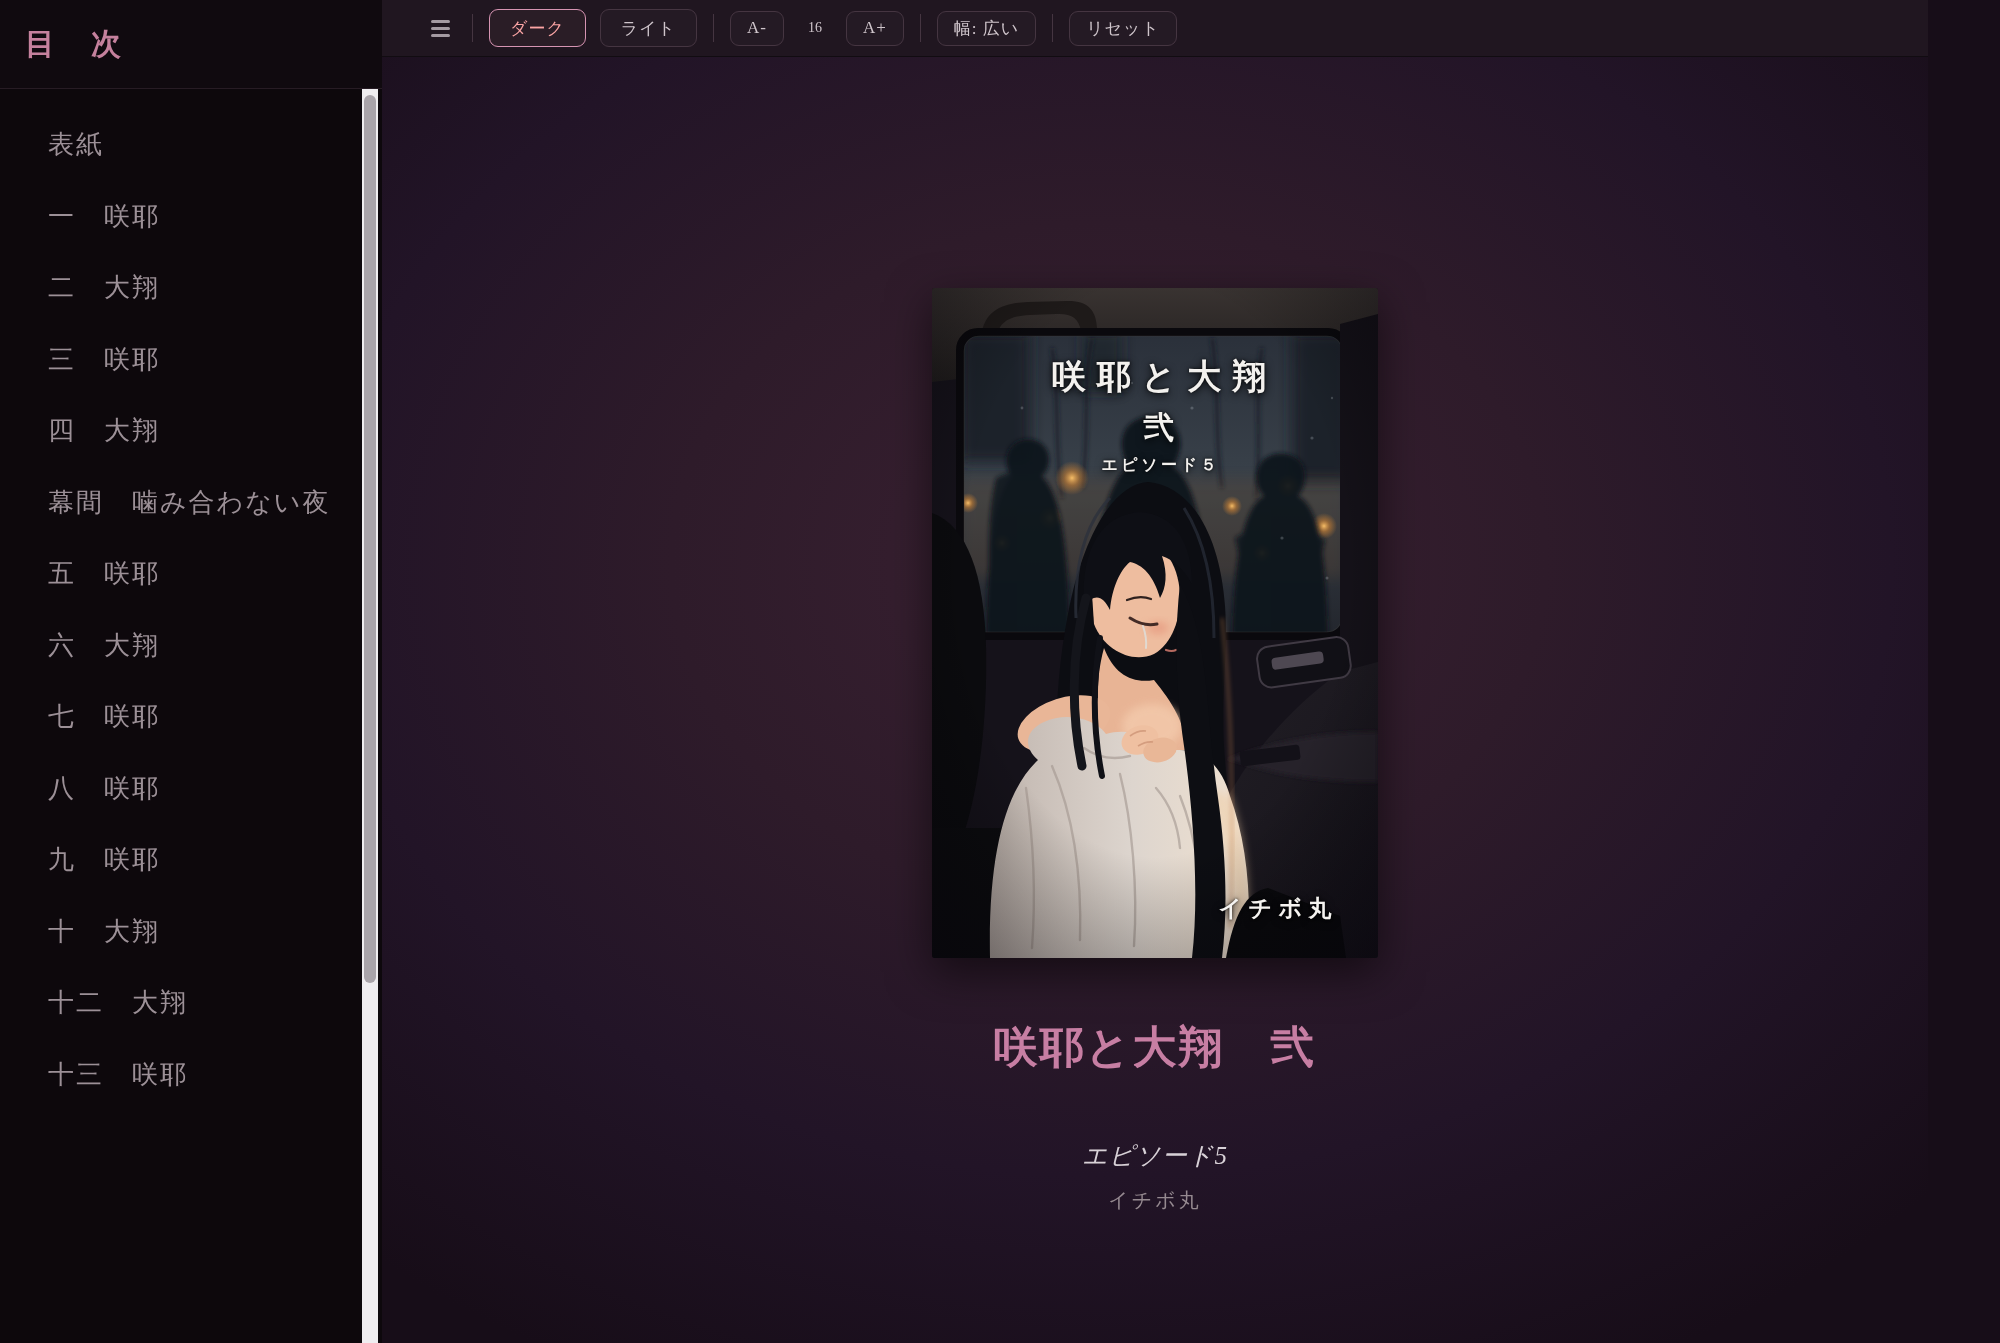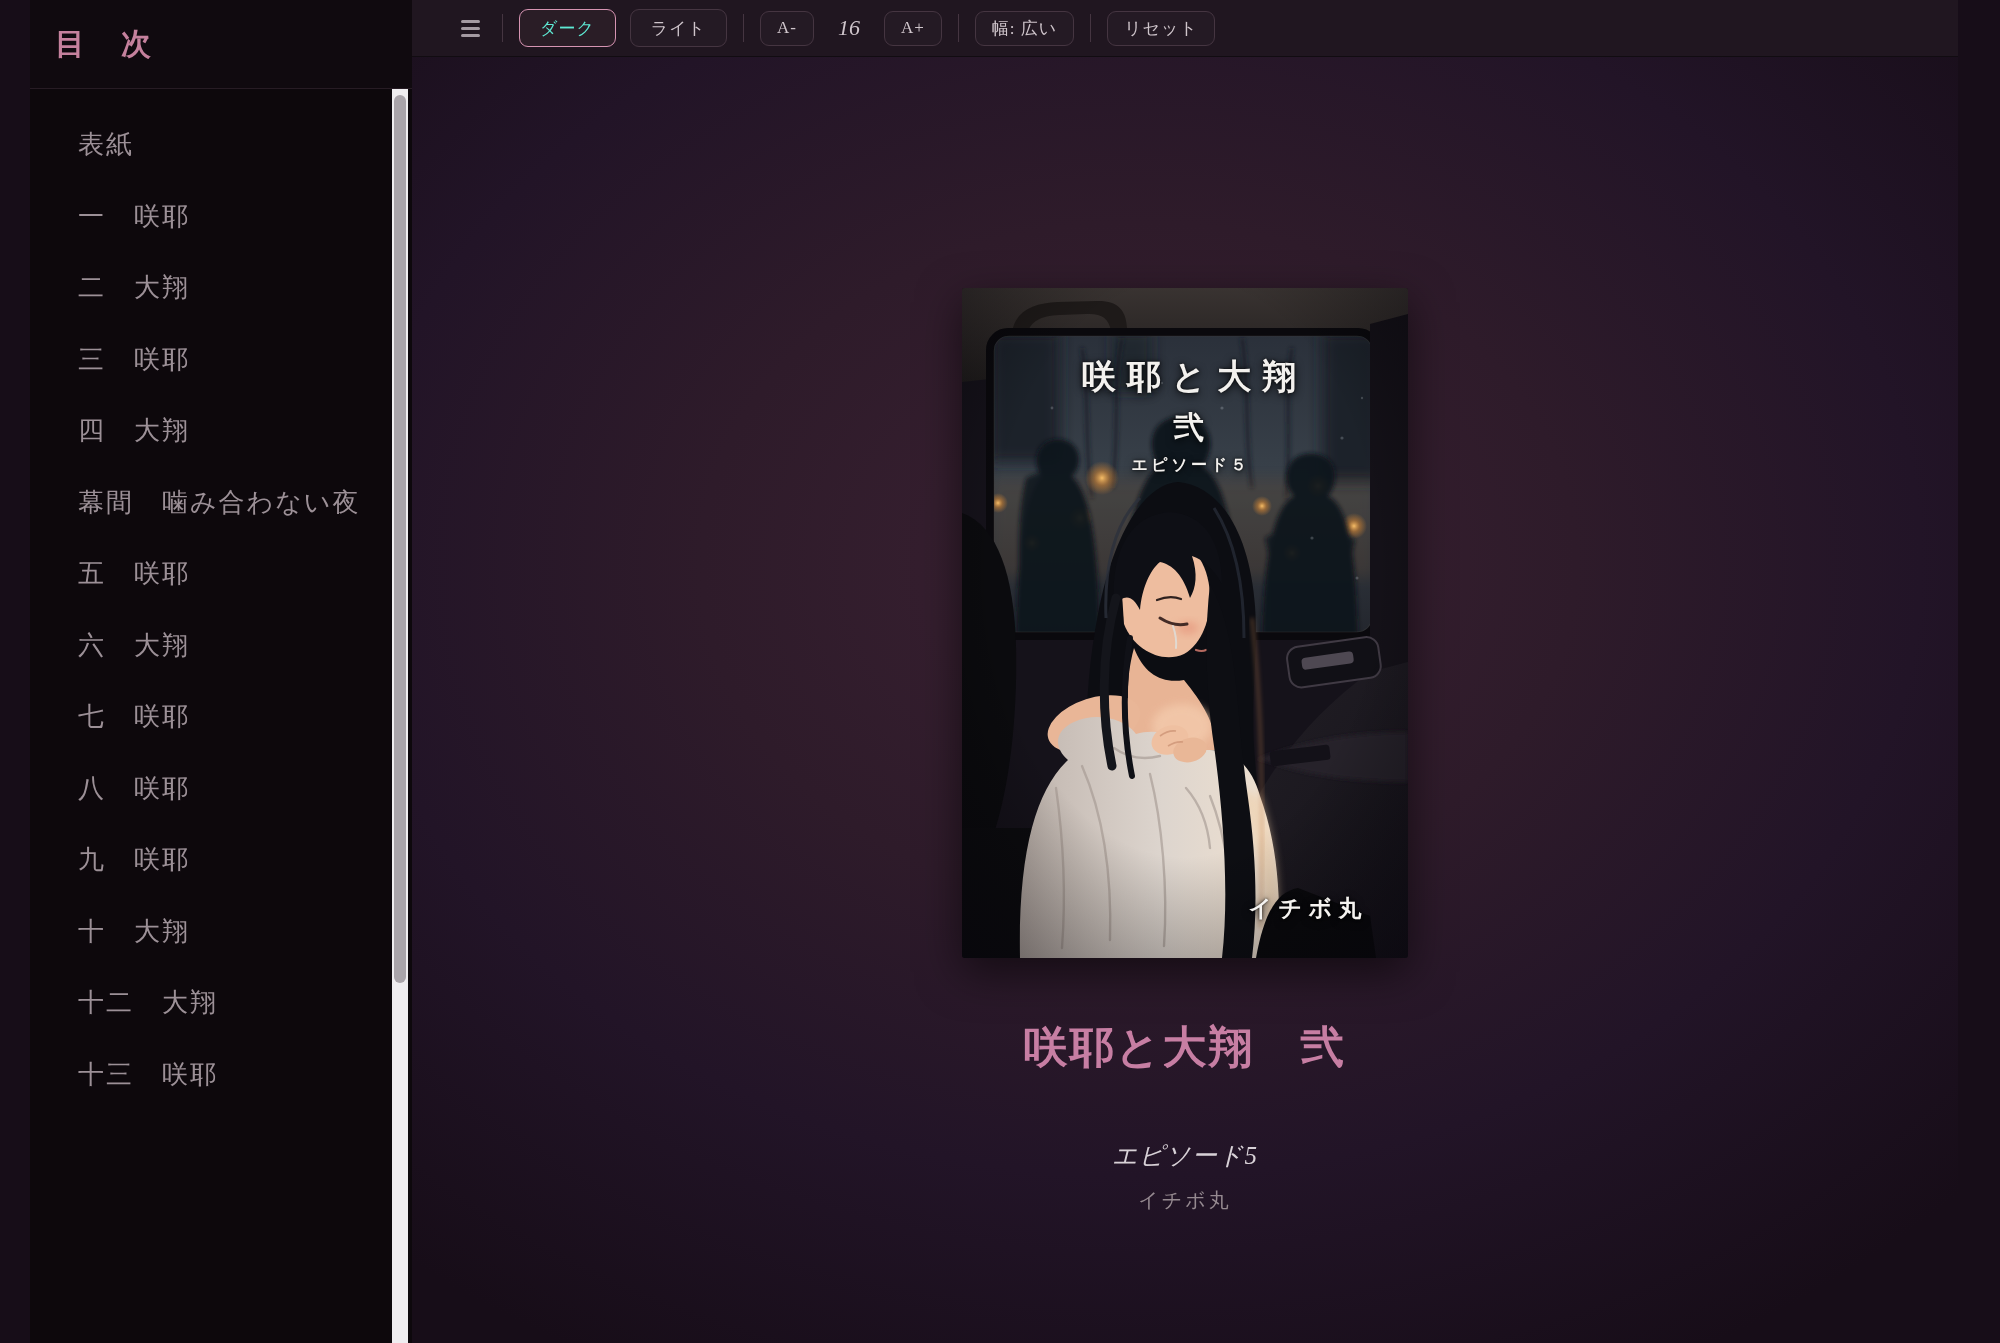--- a/index.html
+++ b/index.html
@@ -1,19 +1,19 @@
 <!DOCTYPE html>
 <html lang="ja" style="--accent-pink: #c5819d; --title-pink: #c77ea3; --sidebar-bg: #100a0f; --toolbar-bg: #201620; --toc-text: #9c9097; --button-text: #cfc5cb;"><head>
 <meta charset="utf-8">
 <style>
   html,body{margin:0;padding:0;background:#170d18;}
   body{width:2000px;height:1343px;overflow:hidden;
        font-family:"Liberation Serif","DejaVu Serif",serif;
        -webkit-font-smoothing:antialiased;}
-  .app{display:flex;width:1928px;height:1343px;margin-left:30px;}
+  .app{display:flex;width:1928px;height:1343px;}
 
   
   .sidebar{width:382px;flex:none;background:var(--sidebar-bg,#100a0f);
            display:flex;flex-direction:column;position:relative;z-index:2;}
   .sidebar-header{height:89px;flex:none;display:flex;align-items:center;
                   padding-left:25px;border-bottom:1px solid #271c24;box-sizing:border-box;}
   .sidebar-header h2{margin:0;font-size:30px;font-weight:700;
                      color:var(--accent-pink,#c27da0);letter-spacing:3px;}
   .toc-scroll{flex:1;position:relative;overflow:hidden;background:#0d080c;padding-left:23px;}
   #toc-list{list-style:none;margin:0;padding:20px 45px 0 25px;}
@@ -44,22 +44,22 @@
   .hamburger{background:none;border:none;padding:6px;cursor:pointer;}
   .hamburger-icon{display:block;}
   .hamburger-icon i{display:block;width:19px;height:3px;background:#a49aa2;
                     border-radius:2px;margin:4px 0;}
   .tb-divider{width:1px;height:28px;background:#453541;margin:0 16px;flex:none;}
   .tb-btn{height:38px;padding:0 20px;background:rgba(255,255,255,.02);
           border:1px solid #453541;border-radius:9px;color:var(--button-text,#cfc5cb);
           font-size:17px;letter-spacing:1px;cursor:pointer;font-family:inherit;flex:none;}
   .tb-btn.sm{height:35px;padding:0 16px;}
   .tb-btn+.tb-btn{margin-left:14px;}
-  .tb-btn.active{border-color:#d694b2;color:#5eead4;background:#2a1d26;}
-  .tb-value{font-size:22px;color:var(--button-text,#cfc5cb);margin:0 24px;flex:none;font-style:italic;}
+  .tb-btn.active{border-color:#d694b2;color:#fca5a5;background:#2a1d26;}
+  .tb-value{font-size:14px;color:var(--button-text,#cfc5cb);margin:0 24px;flex:none;}
 
   .content{flex:1;display:flex;flex-direction:column;align-items:center;min-height:0;}
 
   
   .cover{width:446px;height:670px;margin:231px 0 0;position:relative;flex:none;
          border-radius:3px;overflow:hidden;background:#15121a;
          box-shadow:0 14px 44px rgba(0,0,0,.55);}
   .cover svg{position:absolute;inset:0;width:100%;height:100%;display:block;}
   .cover-text{position:absolute;left:4px;width:100%;text-align:center;color:#f3f1ee;
               font-weight:700;text-shadow:0 2px 9px rgba(0,0,0,.9),0 0 3px rgba(0,0,0,.8);}

